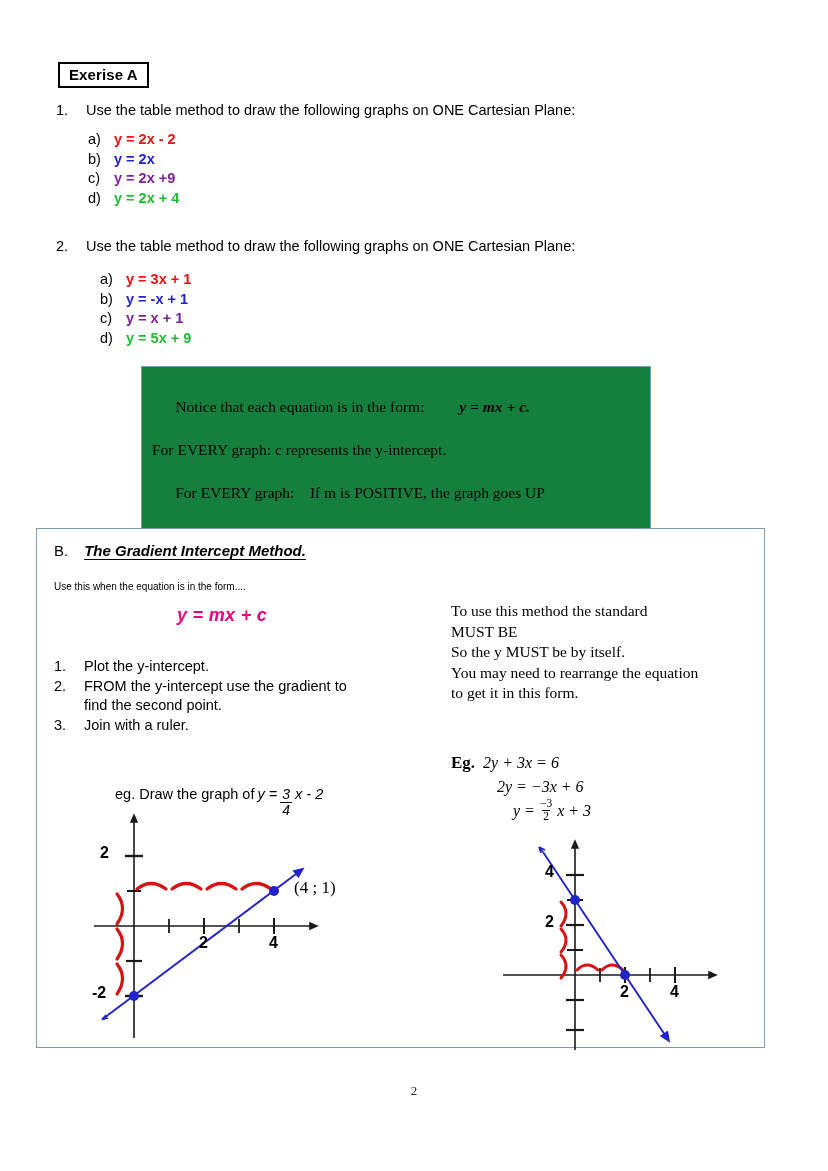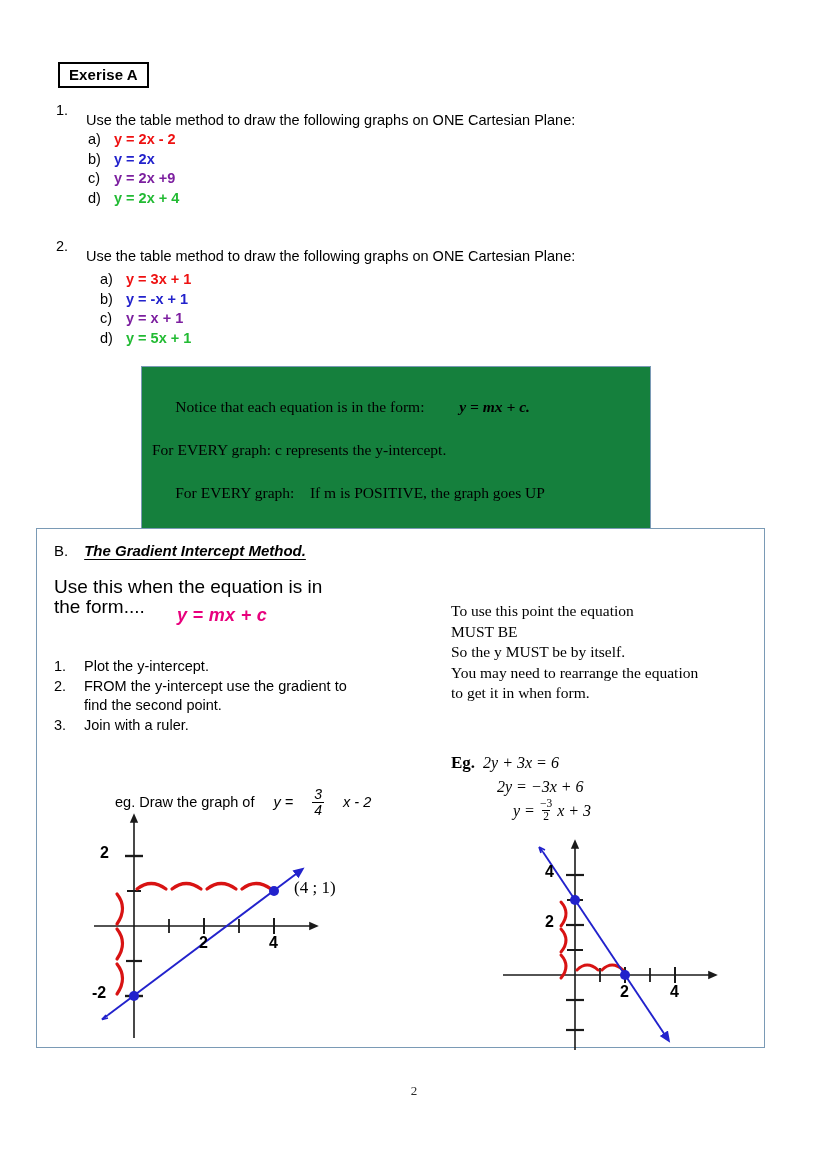--- a/index.html
+++ b/index.html
@@ -33,21 +33,21 @@
 
   
   .q { position: absolute; font-size: 14.5px; }
   .q .num {
     position: absolute;
     left: 0;
     top: 0;
     width: 26px;
     text-align: left;
   }
-  .q .qtext { display: block; margin-left: 30px; white-space: nowrap; margin-top: 10px; }
+  .q .qtext { display: block; margin-left: 30px; white-space: nowrap; }
 
   .eqlist {
     position: absolute;
     font-size: 14.5px;
     font-weight: bold;
   }
   .eqrow {
     display: flex;
     align-items: baseline;
     line-height: 19.6px;
@@ -108,21 +108,21 @@
     font-weight: bold;
     text-decoration: underline;
     text-underline-offset: 2.5px;
   }
 
   .b-intro {
     position: absolute;
     left: 17px;
     top: 48px;
     width: 290px;
-    font-size: 19px;
+    font-size: 10px;
     line-height: 20px;
   }
   .b-mxc {
     position: absolute;
     left: 140px;
     top: 76px;
     font-size: 18px;
     font-weight: bold;
     font-style: italic;
     color: #e8007d;
@@ -177,22 +177,21 @@
   .frac .fnum { padding: 0 1px; }
   .frac .fden { padding: 0 1px; border-top: 1px solid #000; }
 
   
   .eg-caption {
     position: absolute;
     left: 115px;
     top: 786px;
     font-size: 14.5px;
     display: flex;
-    align-items: center;
-    gap: 19px;
+    gap: 3px;
     white-space: nowrap;
   }
   .eg-caption .sf-frac {
     display: inline-flex;
     flex-direction: column;
     align-items: center;
     font-style: italic;
     font-size: 14px;
     line-height: 15px;
     position: relative;
@@ -258,21 +257,21 @@
     <div class="eqrow">
       <span class="letter">b)</span>
       <span class="eq" style="color:#2222cc">y = -x + 1</span>
     </div>
     <div class="eqrow">
       <span class="letter">c)</span>
       <span class="eq" style="color:#7d1fa0">y = x + 1</span>
     </div>
     <div class="eqrow">
       <span class="letter">d)</span>
-      <span class="eq" style="color:#22bb33">y = 5x + 1</span>
+      <span class="eq" style="color:#22bb33">y = 5x + 9</span>
     </div>
   </div>
 
   <div class="notice-box">
     <div class="notice-line">
       <span>Notice that each equation is in the form:</span><span>&nbsp;&nbsp;&nbsp;&nbsp;&nbsp;&nbsp;&nbsp;&nbsp;&nbsp;</span><span class="mathbi">y = mx + c.</span>
     </div>
     <div class="notice-line">For EVERY graph: c represents the y-intercept.</div>
     <div class="notice-line">
       <span>For EVERY graph:</span><span>&nbsp;&nbsp;&nbsp;&nbsp;</span><span>If m is POSITIVE, the graph goes UP</span>
@@ -301,25 +300,25 @@
         <span class="snum">2.</span>
         <span class="stext">FROM the y-intercept use the gradient to find the second point.</span>
       </div>
       <div class="srow">
         <span class="snum">3.</span>
         <span class="stext">Join with a ruler.</span>
       </div>
     </div>
 
     <div class="b-right">
-      <div>To use this point the equation</div>
+      <div>To use this method the standard</div>
       <div>MUST BE</div>
       <div>So the y MUST be by itself.</div>
       <div>You may need to rearrange the equation</div>
-      <div>to get it in when form.</div>
+      <div>to get it in this form.</div>
     </div>
 
     <div class="b-eg">
       <div class="l1">
         <span class="eg-lbl">Eg.</span>
         <span class="mi">&nbsp;</span><span class="mi">2y + 3x = 6</span>
       </div>
       <div class="l2 mi">2y = −3x + 6</div>
       <div class="l3">
         <span class="mi">y =</span>

